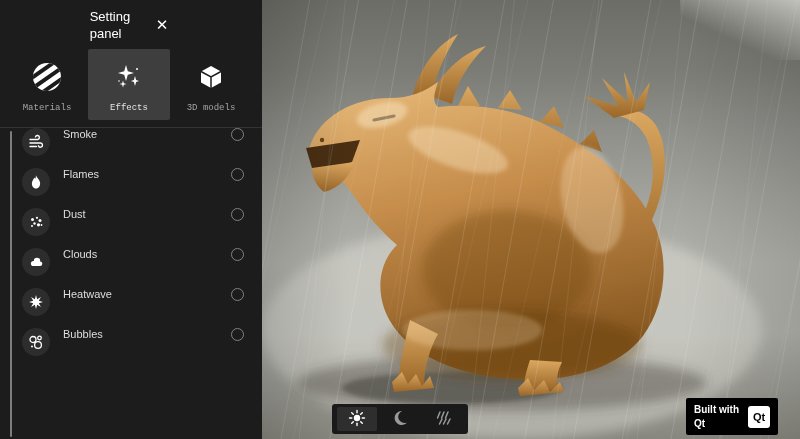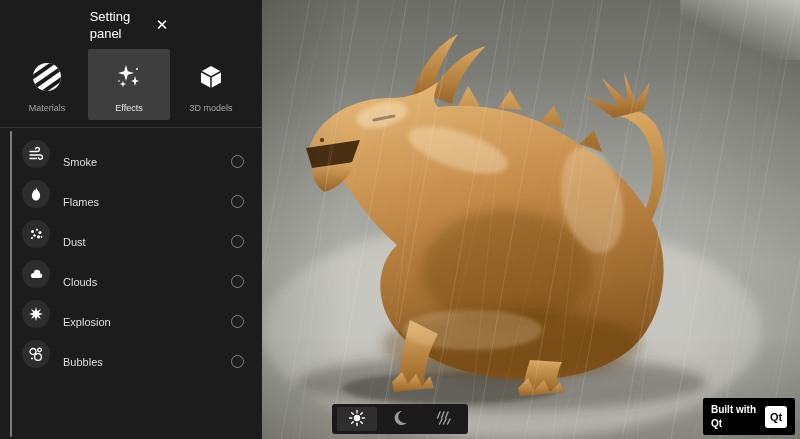--- a/index.html
+++ b/index.html
@@ -8,26 +8,26 @@
 
   
   .panel{width:262px;height:100%;background:#1c1c1c;flex-shrink:0;position:relative;z-index:3;}
   .panel-header{display:flex;justify-content:center;align-items:flex-start;padding:9px 16px 2px 14px;}
   .panel-title{color:#fff;font-size:13px;line-height:1.3;width:64px;}
   .close-btn{color:#fff;font-size:15px;line-height:1;cursor:pointer;margin-top:6px;background:none;border:none;padding:2px;}
   .tabs{display:flex;padding:0 6px;margin-top:4px;}
   .tab{width:82px;display:flex;flex-direction:column;align-items:center;padding:8px 0 7px;border-radius:2px;cursor:pointer;}
   .tab.selected{background:#3e3e3e;}
   .tab-icon{width:40px;height:40px;display:flex;align-items:center;justify-content:center;}
-  .tab-label{font-size:9px;color:#a5a5a5;margin-top:6px;}
+  .tab-label{font-size:9px;color:#a5a5a5;margin-top:6px;font-family:Liberation Mono, monospace;}
   .tab.selected .tab-label{color:#e6e6e6;}
   .divider{height:1px;background:#333;margin-top:7px;}
   .effect-list{position:relative;padding-left:22px;height:319px;overflow:hidden;}
   .list-scrollbar{position:absolute;left:10px;top:3px;width:2px;height:306px;background:#7d7d7d;border-radius:1px;cursor:pointer;}
-  .effect-row{height:40px;display:flex;align-items:flex-end;padding-right:18px;cursor:pointer;}
+  .effect-row{height:40px;display:flex;align-items:flex-start;padding-right:18px;cursor:pointer;}
   .effect-icon{width:28px;height:28px;border-radius:50%;background:#2d2d2d;display:flex;align-items:center;justify-content:center;margin-right:13px;flex-shrink:0;}
   .effect-label{color:#dedede;font-size:11px;flex:1;}
   .radio{width:13px;height:13px;border:1.5px solid #828282;border-radius:50%;box-sizing:border-box;background:transparent;flex-shrink:0;}
 
   
   .viewport{flex:1;position:relative;overflow:hidden;
     background:linear-gradient(180deg,#6c6d66 0%,#7b7c75 16%,#8f908a 30%,#a4a49e 46%,#b2b2ac 60%,#b1b1ab 76%,#95958e 92%,#87877f 100%);}
   .viewport-shade{position:absolute;inset:0;pointer-events:none;
     background:linear-gradient(90deg,rgba(0,0,0,0.14),rgba(0,0,0,0) 16%,rgba(0,0,0,0) 78%,rgba(0,0,0,0.10));}
   .viewport-light{position:absolute;top:0;right:0;width:120px;height:60px;pointer-events:none;
@@ -39,21 +39,21 @@
       repeating-linear-gradient(96deg, rgba(255,255,255,0) 0px, rgba(255,255,255,0) 82px, rgba(255,255,255,0.10) 83px, rgba(255,255,255,0) 84px),
       repeating-linear-gradient(103deg, rgba(255,255,255,0) 0px, rgba(255,255,255,0) 63px, rgba(255,255,255,0.07) 64px, rgba(255,255,255,0) 65px);}
 
   
   .toolbar{position:absolute;left:400px;transform:translateX(-50%);bottom:5px;height:30px;z-index:4;
     background:#1a1a1a;border-radius:3px;display:flex;align-items:center;padding:0 5px;gap:3px;}
   .tool-btn{width:40px;height:24px;display:flex;align-items:center;justify-content:center;border-radius:2px;background:none;border:none;cursor:pointer;}
   .tool-btn.selected{background:#2e2e2e;}
 
   
-  .qt-badge{position:absolute;right:5px;bottom:4px;z-index:4;background:#000;border-radius:2px;
+  .qt-badge{position:absolute;right:22px;bottom:4px;z-index:4;background:#000;border-radius:2px;
     display:flex;align-items:center;gap:9px;padding:5px 8px;cursor:pointer;}
   .qt-text{color:#fff;font-size:10px;font-weight:bold;line-height:1.35;}
   .qt-logo{width:22px;height:22px;background:#fff;border-radius:3px;display:flex;align-items:center;justify-content:center;
     color:#000;font-weight:bold;font-size:11px;}
 </style>
 </head>
 <body>
 
 <div class="app">
 
@@ -166,21 +166,21 @@
         <span class="effect-label">Clouds</span>
         <span class="radio"></span>
       </div>
 
       <div class="effect-row">
         <span class="effect-icon">
           <svg width="16" height="16" viewBox="0 0 16 16">
             <polygon fill="#fff" points="15,8 10.77,9.15 12.95,12.95 9.15,10.77 8,15 6.85,10.77 3.05,12.95 5.23,9.15 1,8 5.23,6.85 3.05,3.05 6.85,5.23 8,1 9.15,5.23 12.95,3.05 10.77,6.85"></polygon>
           </svg>
         </span>
-        <span class="effect-label">Explosion</span>
+        <span class="effect-label">Heatwave</span>
         <span class="radio"></span>
       </div>
 
       <div class="effect-row">
         <span class="effect-icon">
           <svg width="16" height="16" viewBox="0 0 16 16">
             <g fill="none" stroke="#fff" stroke-width="1.3">
               <circle cx="5" cy="5.5" r="3"></circle>
                 <circle cx="11.5" cy="4" r="1.8"></circle>
                 <circle cx="10" cy="11" r="3.4"></circle>

